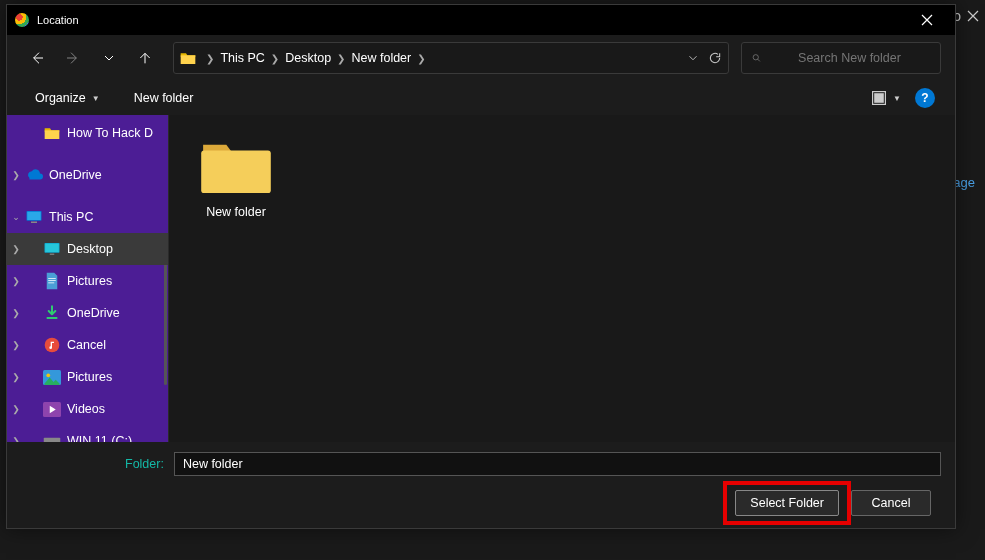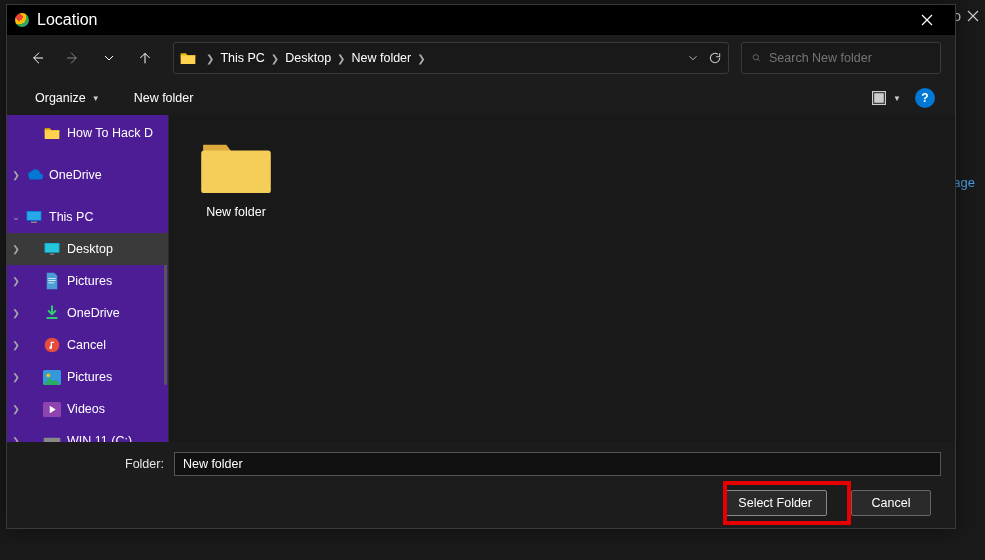--- a/index.html
+++ b/index.html
@@ -5,39 +5,39 @@
 * { margin: 0; padding: 0; box-sizing: border-box; font-family: 'Segoe UI', Tahoma, sans-serif; }
 body { background: #111; width: 985px; height: 560px; overflow: hidden; position: relative; }
 
 .backdrop { position: absolute; inset: 0; background: #1a1a1a; }
 .backdrop-text { position: absolute; right: 10px; top: 175px; color: #4aa0e6; font-size: 13px; }
 .backdrop-close { position: absolute; right: 6px; top: 8px; color: #ccc; font-size: 14px; display:flex; align-items:center; gap:6px;}
 .backdrop-close svg { width:12px; height:12px;}
 
 .dialog { position: absolute; left: 6px; top: 4px; width: 950px; height: 525px; background: #1c1c1c; border: 1px solid #3a3a3a; display: flex; flex-direction: column; box-shadow: 0 0 20px rgba(0,0,0,0.5); }
 
-.titlebar { height: 30px; background: #000; display: flex; align-items: center; padding: 0 8px; color: #fff; font-size: 16px; }
+.titlebar { height: 30px; background: #000; display: flex; align-items: center; padding: 0 8px; color: #fff; font-size: 11px; }
 .titlebar .app-icon { width: 14px; height: 14px; border-radius: 50%; background: radial-gradient(circle at 30% 30%, #ea4335 0 25%, #fbbc05 25% 50%, #34a853 50% 75%, #4285f4 75% 100%); margin-right: 8px; flex-shrink:0;}
 .titlebar .spacer { flex: 1; }
 .titlebar .close-btn { width: 40px; height: 30px; display: flex; align-items: center; justify-content: center; cursor: pointer; }
 .titlebar .close-btn svg { width: 12px; height: 12px; stroke: #fff; }
 
 .navbar { height: 46px; display: flex; align-items: center; padding: 0 14px; gap: 4px; background: #1c1c1c; }
 .nav-btn { width: 32px; height: 32px; display: flex; align-items: center; justify-content: center; cursor: pointer; border-radius: 2px; color: #fff; }
 .nav-btn svg { width: 16px; height: 16px; stroke: #fff; fill: none; stroke-width: 1.5; }
 .addr-bar { flex: 1; height: 32px; border: 1px solid #3a3a3a; background: #191919; display: flex; align-items: center; padding: 0 6px; margin: 0 8px; border-radius: 3px; }
 .addr-folder-icon { width: 16px; height: 14px; margin-right: 8px; }
 .crumbs { display: flex; align-items: center; flex: 1; overflow: hidden; }
 .crumb { color: #fff; font-size: 12.5px; padding: 2px 4px; cursor: pointer; white-space: nowrap; }
 .crumb-sep { color: #aaa; font-size: 10px; padding: 0 2px; }
 .addr-actions { display: flex; gap: 8px; align-items: center; }
 .addr-actions svg { width: 14px; height: 14px; stroke: #ccc; fill: none; cursor: pointer; }
 .search-box { width: 200px; height: 32px; border: 1px solid #3a3a3a; background: #191919; display: flex; align-items: center; padding: 0 10px; border-radius: 3px; }
 .search-box svg { width: 14px; height: 14px; stroke: #888; fill:none; margin-right: 8px; }
-.search-box input { background: transparent; border: none; outline: none; color: #ccc; font-size: 12.5px; flex: 1; }
+.search-box input { background: transparent; border: none; outline: none; color: #ccc; font-size: 12.5px; flex: 1; text-align: center; }
 
 .toolbar { height: 34px; display: flex; align-items: center; padding: 0 20px; background: #1c1c1c; }
 .tb-btn { color: #fff; font-size: 12.5px; padding: 4px 8px; cursor: pointer; display: flex; align-items: center; gap: 4px; border-radius: 2px; }
 .tb-btn .caret { font-size: 8px; color: #ccc; margin-left: 2px; }
 .tb-spacer { flex: 1; }
 .view-btn { width: 24px; height: 24px; display: flex; align-items: center; justify-content: center; cursor: pointer; }
 .view-btn svg { width: 16px; height: 16px; }
 .help-btn { width: 20px; height: 20px; border-radius: 50%; background: #0078d4; color: #fff; font-size: 12px; font-weight: bold; display: flex; align-items: center; justify-content: center; margin-left: 14px; cursor: pointer; }
 
 .body-area { flex: 1; display: flex; overflow: hidden; background: #191919; }
@@ -53,23 +53,23 @@
 .folder-glyph .back{ fill:#e6b800;} .folder-glyph .front{ fill:#ffd34d;}
 
 .content { flex: 1; padding: 18px 22px; display: flex; flex-wrap: wrap; align-content: flex-start; gap: 20px; background: #191919; overflow-y:auto;}
 .file-item { width: 90px; display: flex; flex-direction: column; align-items: center; cursor: pointer; padding: 4px; border-radius: 2px; }
 .big-folder { width: 78px; height: 58px; margin-bottom: 10px; }
 .big-folder .tab{ fill:#dca93a;} .big-folder .body{ fill:#f5ce5a;}
 .file-label { color: #fff; font-size: 12.5px; text-align: center; }
 
 .footer { background: #1c1c1c; padding: 10px 14px 12px; }
 .folder-row { display: flex; align-items: center; margin-bottom: 14px; padding-left: 104px; }
-.folder-row label { color: #e5e5e5; font-size: 12.5px; margin-right: 10px; }
+.folder-row label { color: #14b8a6; font-size: 12.5px; margin-right: 10px; }
 .folder-input { flex: 1; height: 24px; background: #111; border: 1px solid #555; color: #fff; padding: 0 8px; font-size: 12.5px; outline: none; }
-.btn-row { display: flex; justify-content: flex-end; gap: 24px; padding-right: 10px; position: relative; }
+.btn-row { display: flex; justify-content: flex-end; gap: 12px; padding-right: 10px; position: relative; }
 .dlg-btn { min-width: 80px; height: 26px; background: #2a2a2a; border: 1px solid #666; color: #fff; font-size: 12.5px; padding: 0 14px; cursor: pointer; border-radius: 2px; }
 .dlg-btn.primary { border-color: #888; }
 .highlight-box { position: absolute; border: 4px solid #e60000; pointer-events: none; }
 
 .sb-thumb { position:absolute; right:1px; width:3px; background:#555; border-radius:2px;}
 </style>
 </head>
 <body>
 
 <div class="backdrop">

